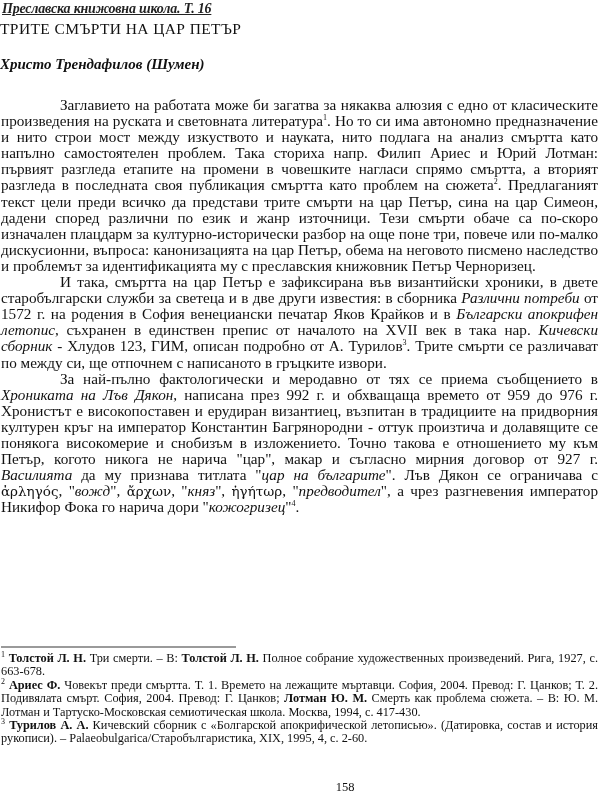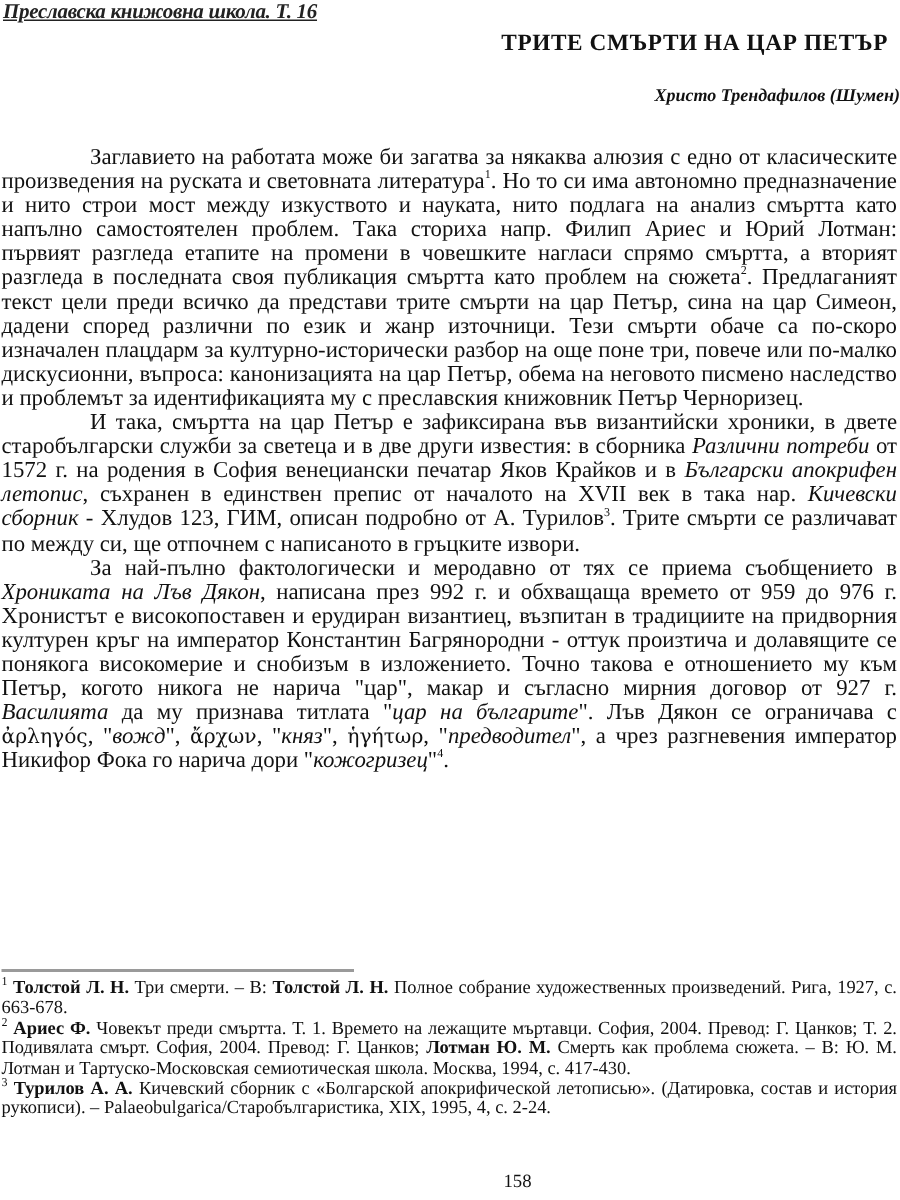--- a/index.html
+++ b/index.html
@@ -8,25 +8,25 @@
       font-family: "Liberation Serif", "DejaVu Serif", serif;
       color: #111;
     }
     .running-head {
       position: absolute; left: 2px; top: 1px;
       font-size: 14px; font-style: italic; font-weight: bold;
       text-decoration: underline; color: #222; letter-spacing: -0.2px;
     }
     .title {
       position: absolute; left: 0; width: 592px; top: 20px;
-      text-align: right; font-weight: bold; font-size: 15.5px; letter-spacing: 0.4px;
+      text-align: left; font-weight: normal; font-size: 15.5px; letter-spacing: 0.4px;
     }
     .author {
       position: absolute; left: 0; width: 600px; top: 56px;
-      text-align: right; font-weight: bold; font-style: italic; font-size: 12px;
+      text-align: left; font-weight: bold; font-style: italic; font-size: 15px;
     }
     .body {
       position: absolute; left: 1px; top: 97px; width: 597px;
       font-size: 15.2px; line-height: 16.1px; text-align: justify;
     }
     .body p { margin: 0; text-indent: 59px; }
     .body sup, .notes sup { font-size: 8px; line-height: 0; vertical-align: super; }
     .it { font-style: italic; }
     .bi { font-weight: bold; }
     .greek { font-family: "DejaVu Serif", serif; font-size: 13.5px; }
@@ -57,16 +57,16 @@
   <p><span>И така, смъртта на цар Петър е зафиксирана във византийски хроники, в двете старобългарски служби за светеца и в две други известия: в сборника </span><span class="it">Различни потреби</span><span> от 1572 г. на родения в София венециански печатар Яков Крайков и в </span><span class="it">Български апокрифен летопис</span><span>, съхранен в единствен препис от началото на XVII век в така нар. </span><span class="it">Кичевски сборник</span><span> - Хлудов 123, ГИМ, описан подробно от А. Турилов</span><sup>3</sup><span>. Трите смърти се различават по между си, ще отпочнем с написаното в гръцките извори.</span></p>
 
   <p><span>За най-пълно фактологически и меродавно от тях се приема съобщението в </span><span class="it">Хрониката на Лъв Дякон</span><span>, написана през 992 г. и обхващаща времето от 959 до 976 г. Хронистът е високопоставен и ерудиран византиец, възпитан в традициите на придворния културен кръг на император Константин Багрянородни - оттук произтича и долавящите се понякога високомерие и снобизъм в изложението. Точно такова е отношението му към Петър, когото никога не нарича "цар", макар и съгласно мирния договор от 927 г. </span><span class="it">Василията</span><span> да му признава титлата "</span><span class="it">цар на българите</span><span>". Лъв Дякон се ограничава с </span><span class="greek">ἀρληγός</span><span>, "</span><span class="it">вожд</span><span>", </span><span class="greek">ἄρχων</span><span>, "</span><span class="it">княз</span><span>", </span><span class="greek">ἡγήτωρ</span><span>, "</span><span class="it">предводител</span><span>", а чрез разгневения император Никифор Фока го нарича дори "</span><span class="it">кожогризец</span><span>"</span><sup>4</sup><span>.</span></p>
 </div>
 
 <div class="note-rule"></div>
 
 <div class="notes">
   <p><sup>1</sup> <span class="bi">Толстой Л. Н.</span><span> Три смерти. – В: </span><span class="bi">Толстой Л. Н.</span><span> Полное собрание художественных произведений. Рига, 1927, с. 663-678.</span></p>
   <p><sup>2</sup> <span class="bi">Ариес Ф.</span><span> Човекът преди смъртта. Т. 1. Времето на лежащите мъртавци. София, 2004. Превод: Г. Цанков; Т. 2. Подивялата смърт. София, 2004. Превод: Г. Цанков; </span><span class="bi">Лотман Ю. М.</span><span> Смерть как проблема сюжета. – В: Ю. М. Лотман и Тартуско-Московская семиотическая школа. Москва, 1994, с. 417-430.</span></p>
-  <p><sup>3</sup> <span class="bi">Турилов А. А.</span><span> Кичевский сборник с «Болгарской апокрифической летописью». (Датировка, состав и история рукописи). – Palaeobulgarica/Старобългаристика, XIX, 1995, 4, с. 2-24.</span></p>
+  <p><sup>3</sup> <span class="bi">Турилов А. А.</span><span> Кичевский сборник с «Болгарской апокрифической летописью». (Датировка, состав и история рукописи). – Palaeobulgarica/Старобългаристика, XIX, 1995, 4, с. 2-60.</span></p>
 </div>
 
 <div class="page-number">158</div>
 
 </body></html>

